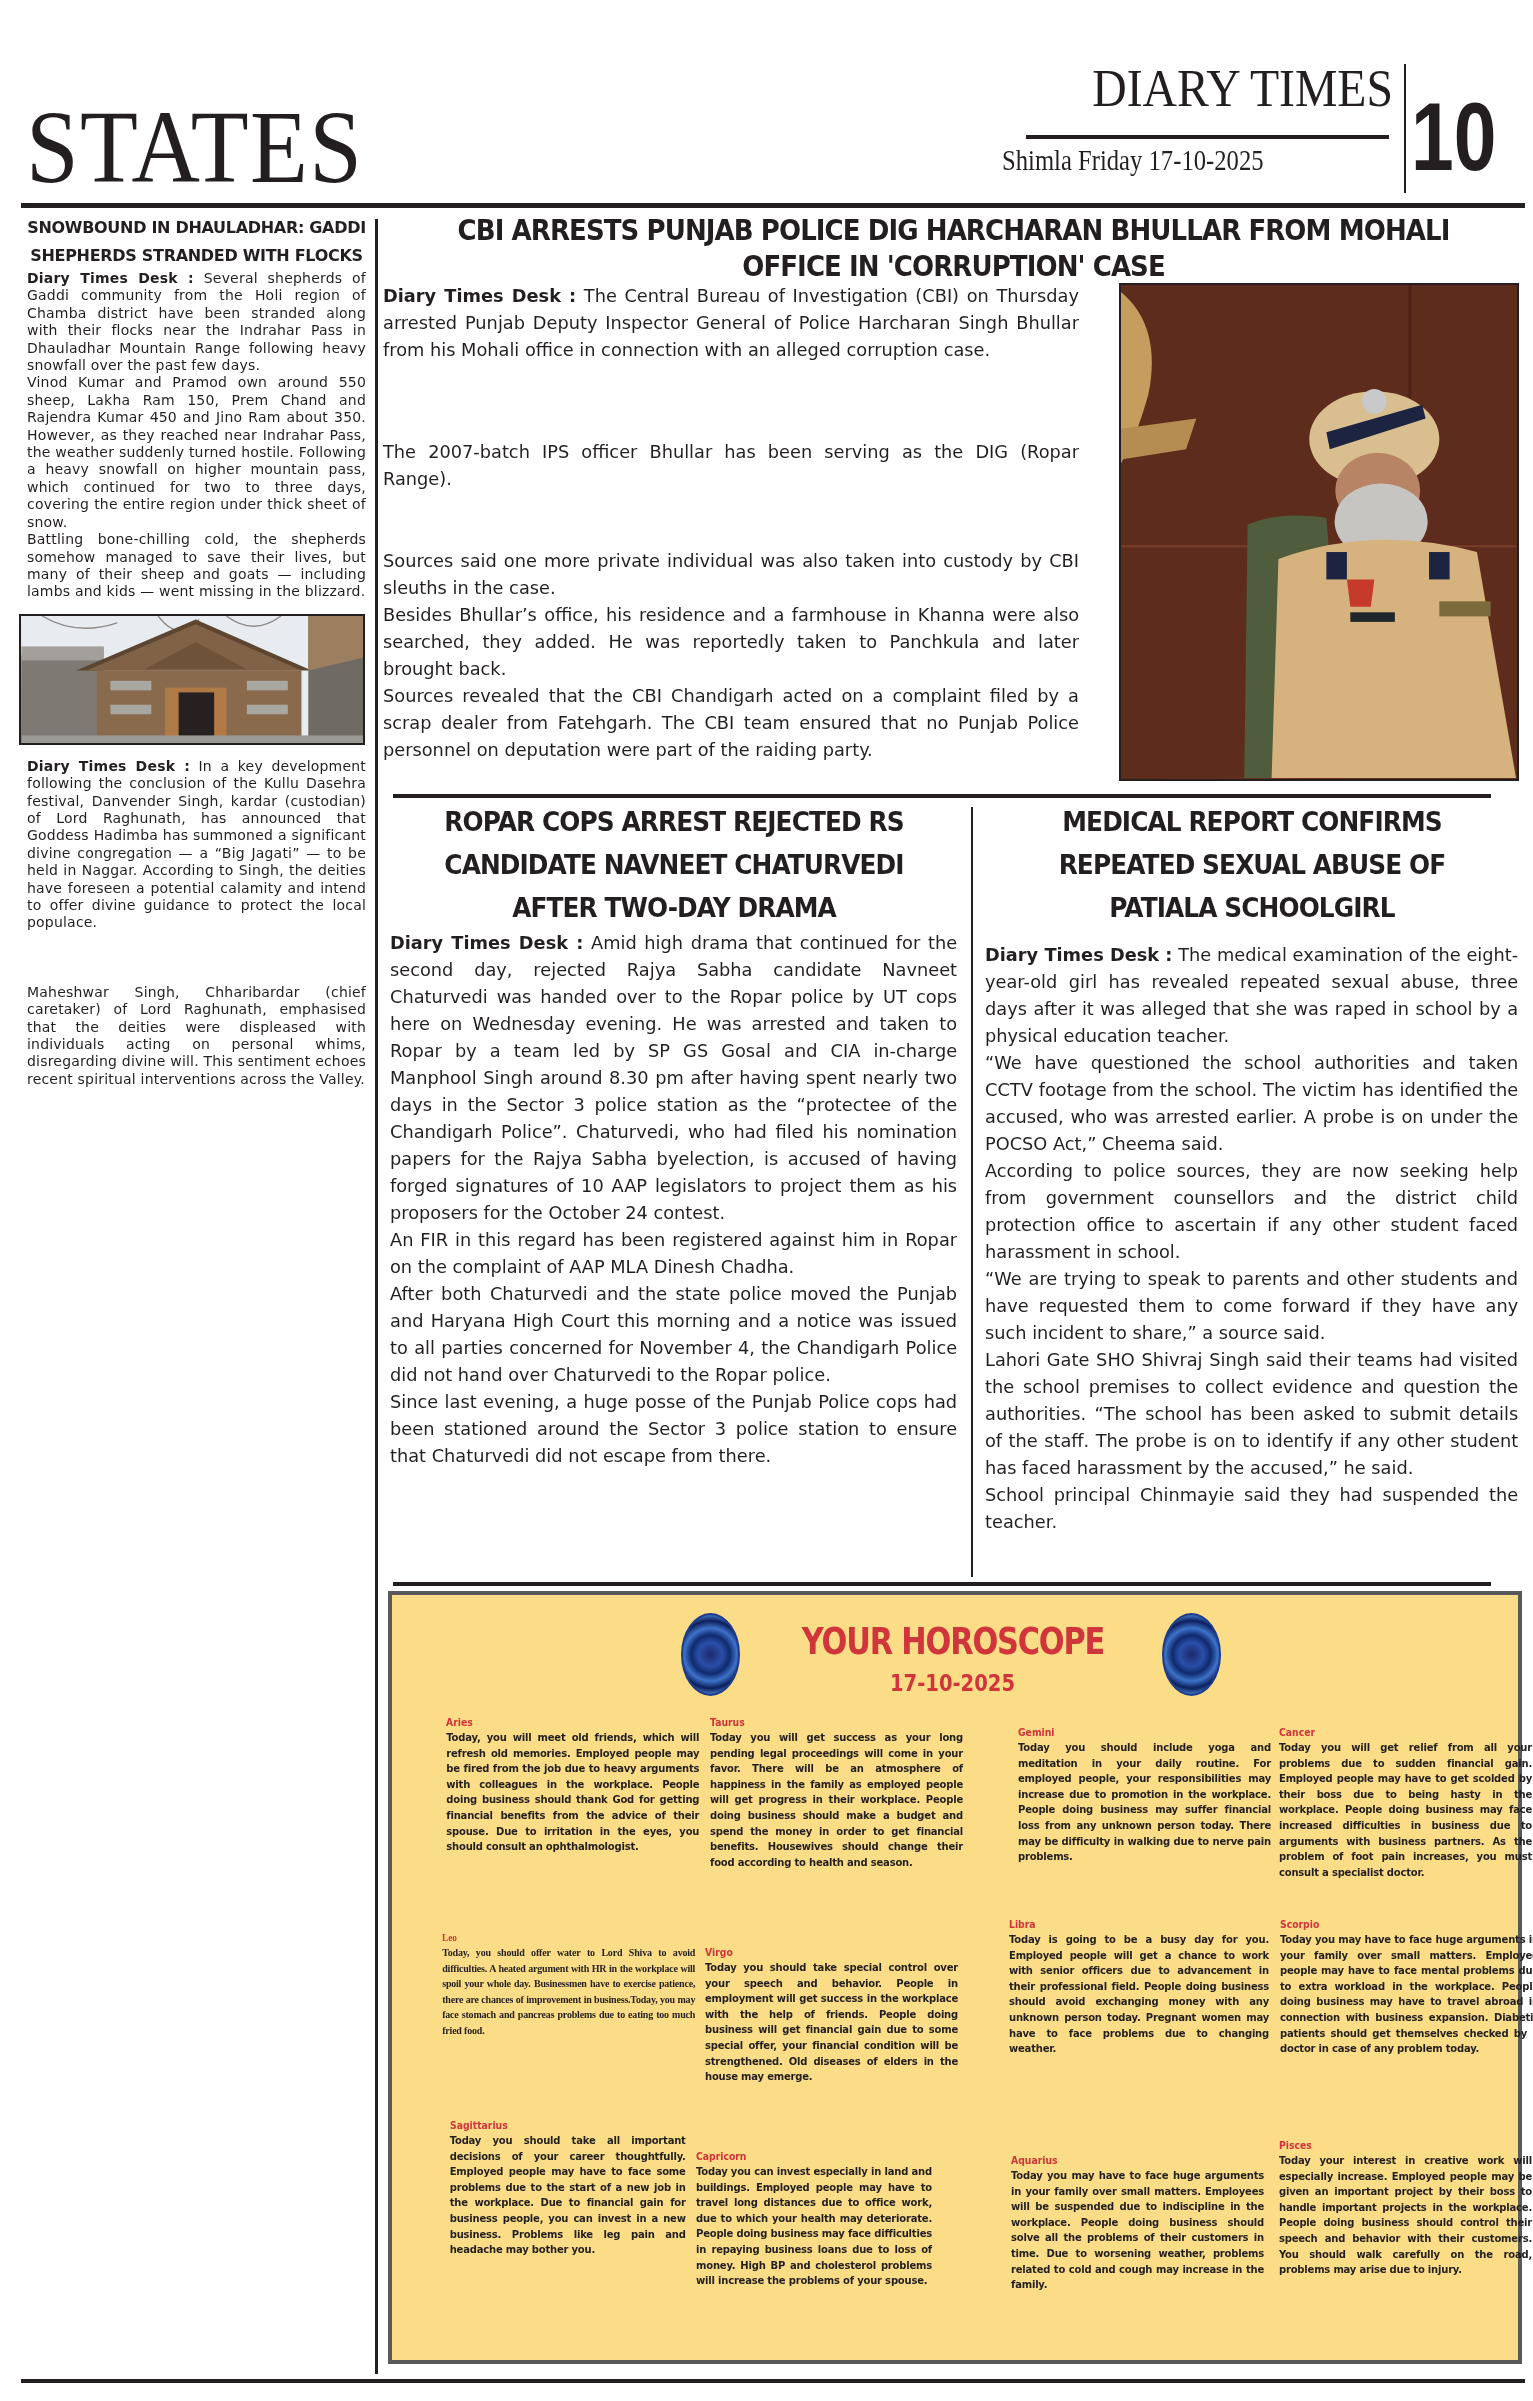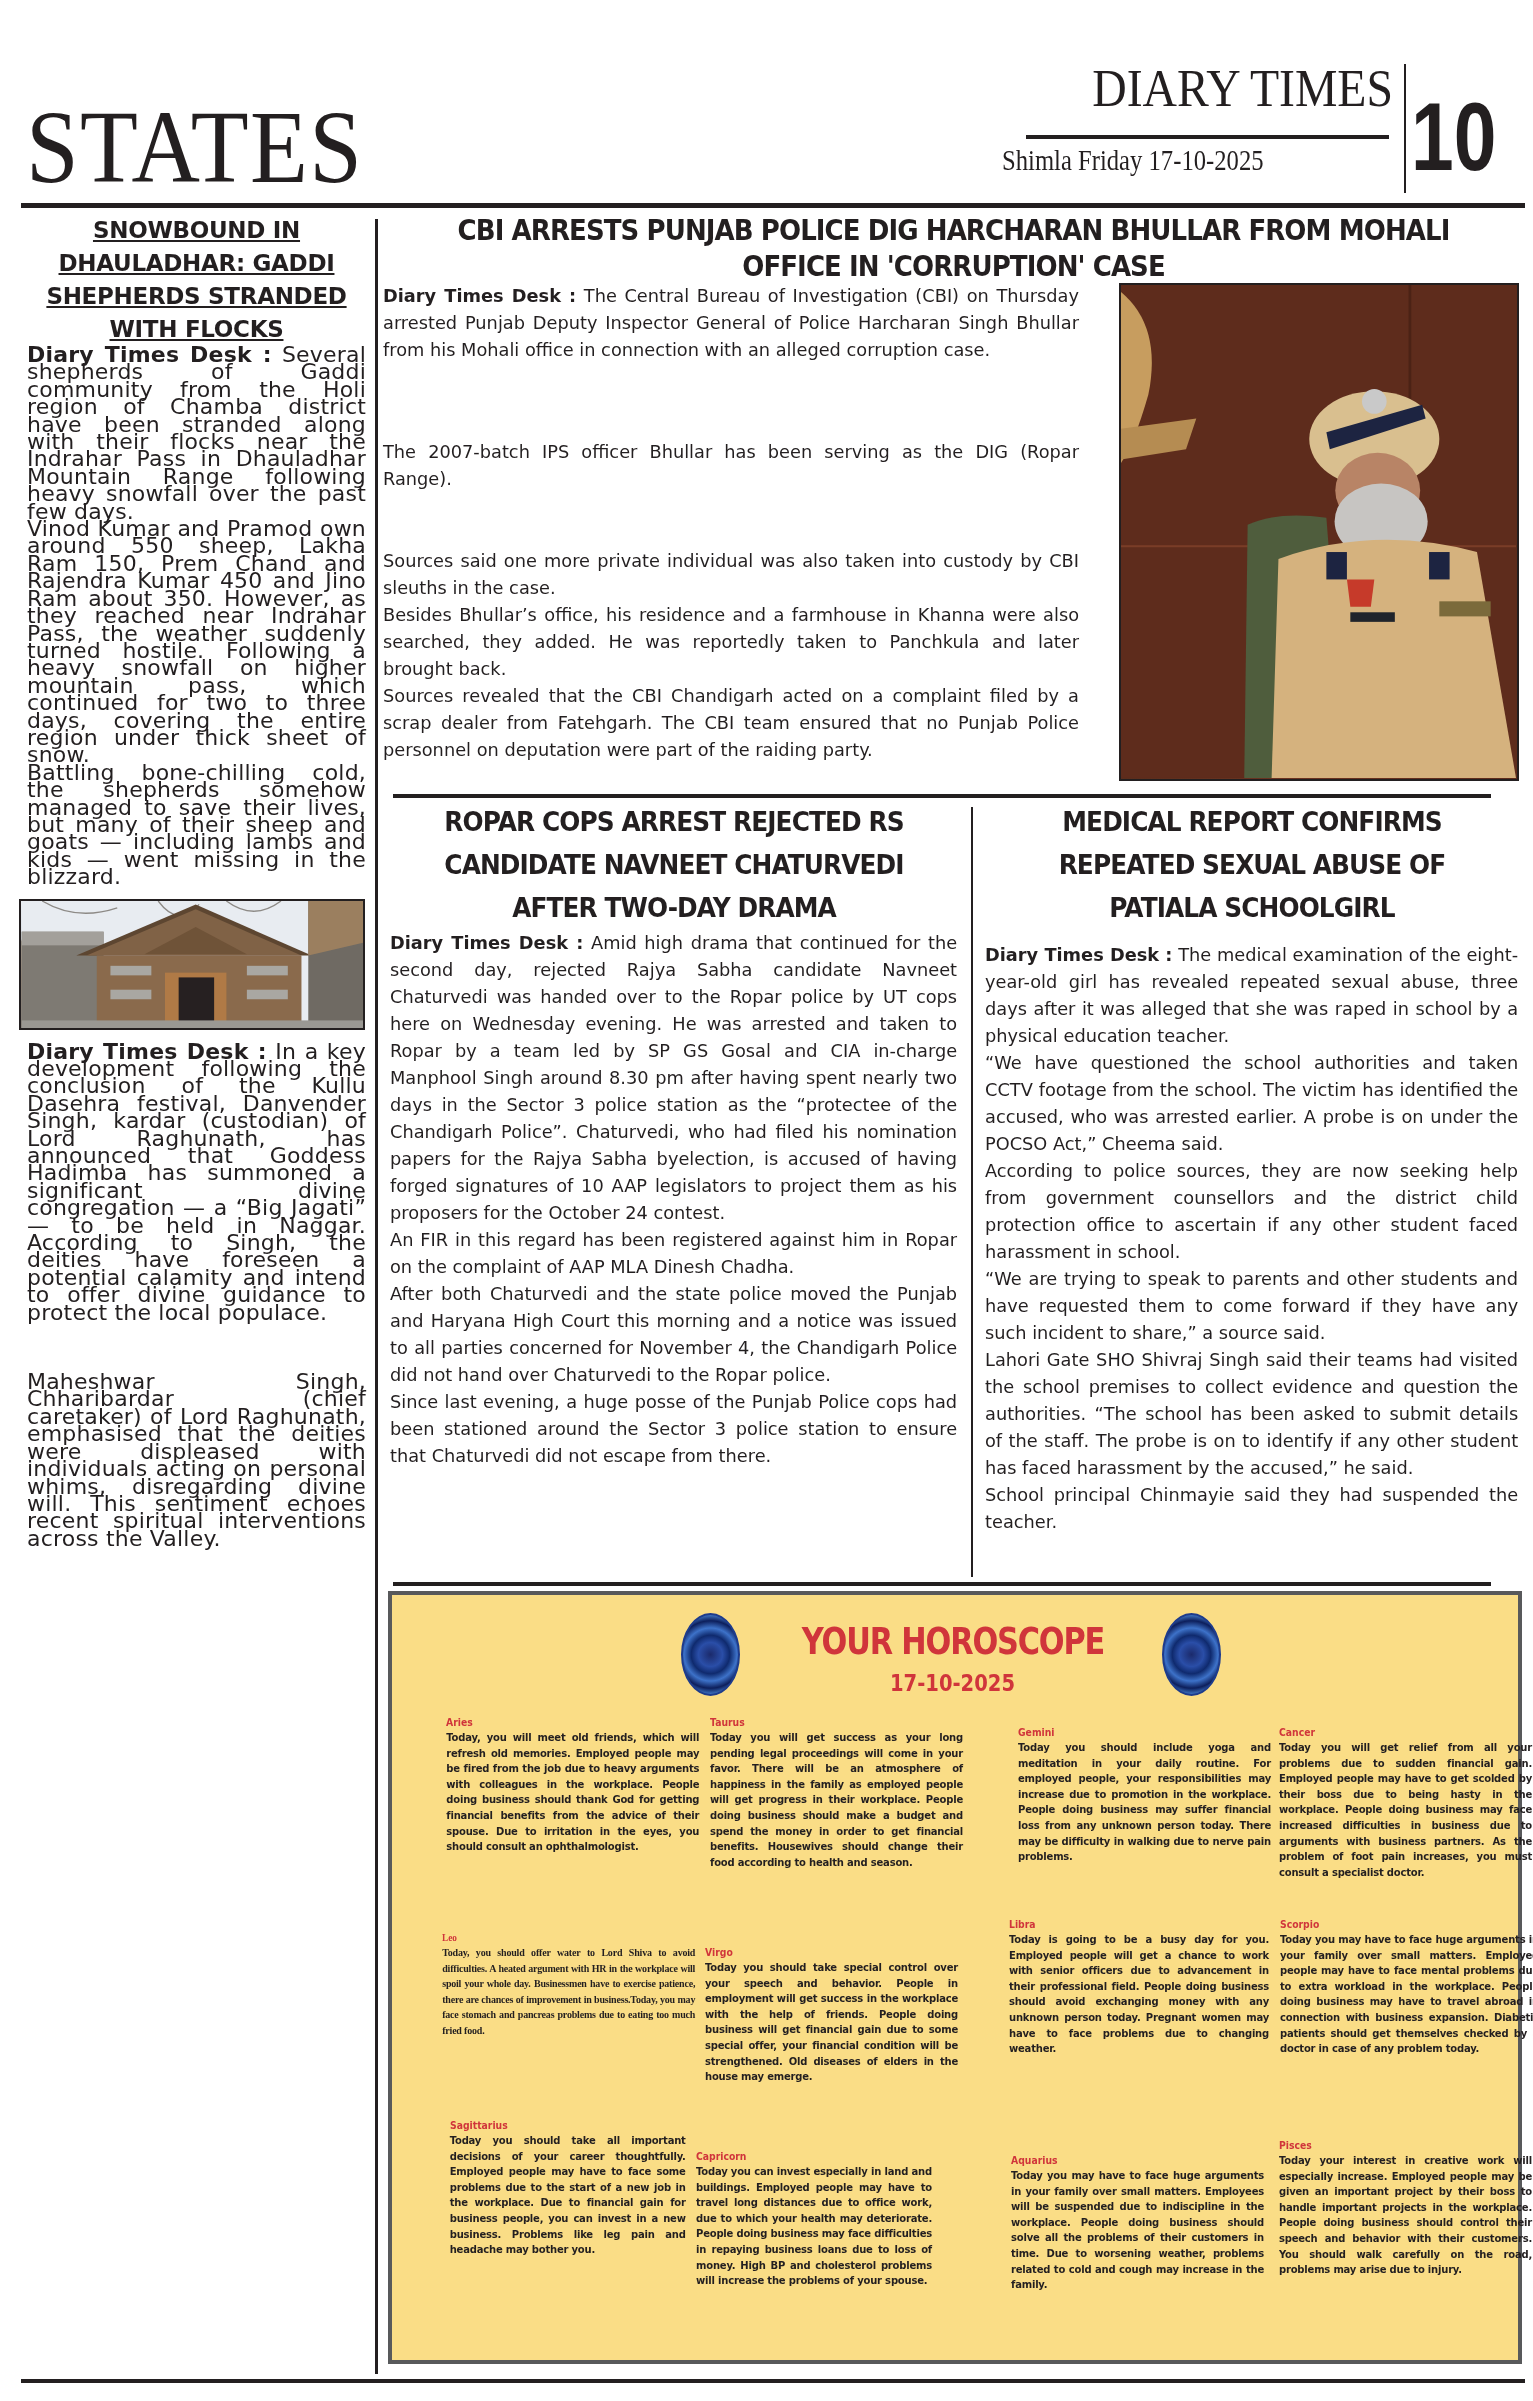--- a/index.html
+++ b/index.html
@@ -12,22 +12,22 @@
   .masthead-rule { left:1026px; top:135px; width:363px; height:4.1px; background:#231f20; }
   .dateline { left:1002px; top:142px; width:356px; font-family:"Liberation Serif", serif; font-size:29px; line-height:36px; white-space:nowrap; transform:scaleX(0.85); transform-origin:left top; }
   .vrule-head { left:1404px; top:64px; width:2.1px; height:129px; background:#231f20; }
   .page-number { left:1411px; top:96px; font-family:"Liberation Sans", sans-serif; font-weight:bold; font-size:96px; line-height:82px; transform:scaleX(0.8); transform-origin:left top; color:#231f20; }
   .head-rule { left:20.5px; top:203px; width:1504px; height:4.8px; background:#231f20; }
 
   
   .left-col { left:27px; top:214px; width:339px; }
   .vrule-left { left:375px; top:219px; width:2.7px; height:2155px; background:#231f20; }
   h2.hl { margin:0; font-family:"DejaVu Sans", sans-serif; font-weight:bold; text-align:center; color:#231f20; }
-  .left-col h2.hl { font-size:23px; line-height:33px; letter-spacing:-0.3px;text-decoration:underline; }
-  .body-text { margin:0; text-align:justify; font-size:22px; line-height:17.4px; letter-spacing:0.2px; }
+  .left-col h2.hl { font-size:16px; line-height:28px; letter-spacing:-0.3px; }
+  .body-text { margin:0; text-align:justify; font-size:14px; line-height:17.4px; letter-spacing:0.2px; }
   .body-text p { margin:0; }
   .byline { font-weight:bold; }
   .temple-photo { margin:13.7px 0 12.3px -8.2px; width:346px; height:131px; border:2.7px solid #231f20; box-sizing:border-box; overflow:hidden; position:relative; background:linear-gradient(#e9edf2 0%, #d7dde5 30%, #8a7b66 32%, #6d5a45 60%, #5e5448 100%); }
   .spacer { height:52px; }
 
   
   .cbi-headline { left:389px; top:213px; width:1129px; font-family:"DejaVu Sans", sans-serif; font-weight:bold; font-size:28px; line-height:36px; text-align:center; letter-spacing:-1px; transform:scaleX(0.93); transform-origin:center top; }
   .cbi-body { left:383px; top:282px; width:725px; font-family:"DejaVu Sans", sans-serif; font-size:18.5px; line-height:27px; text-align:justify; transform:scaleX(0.96); transform-origin:left top; }
   .cbi-body p { margin:0; }
   .gap-lg { height:75px; }

